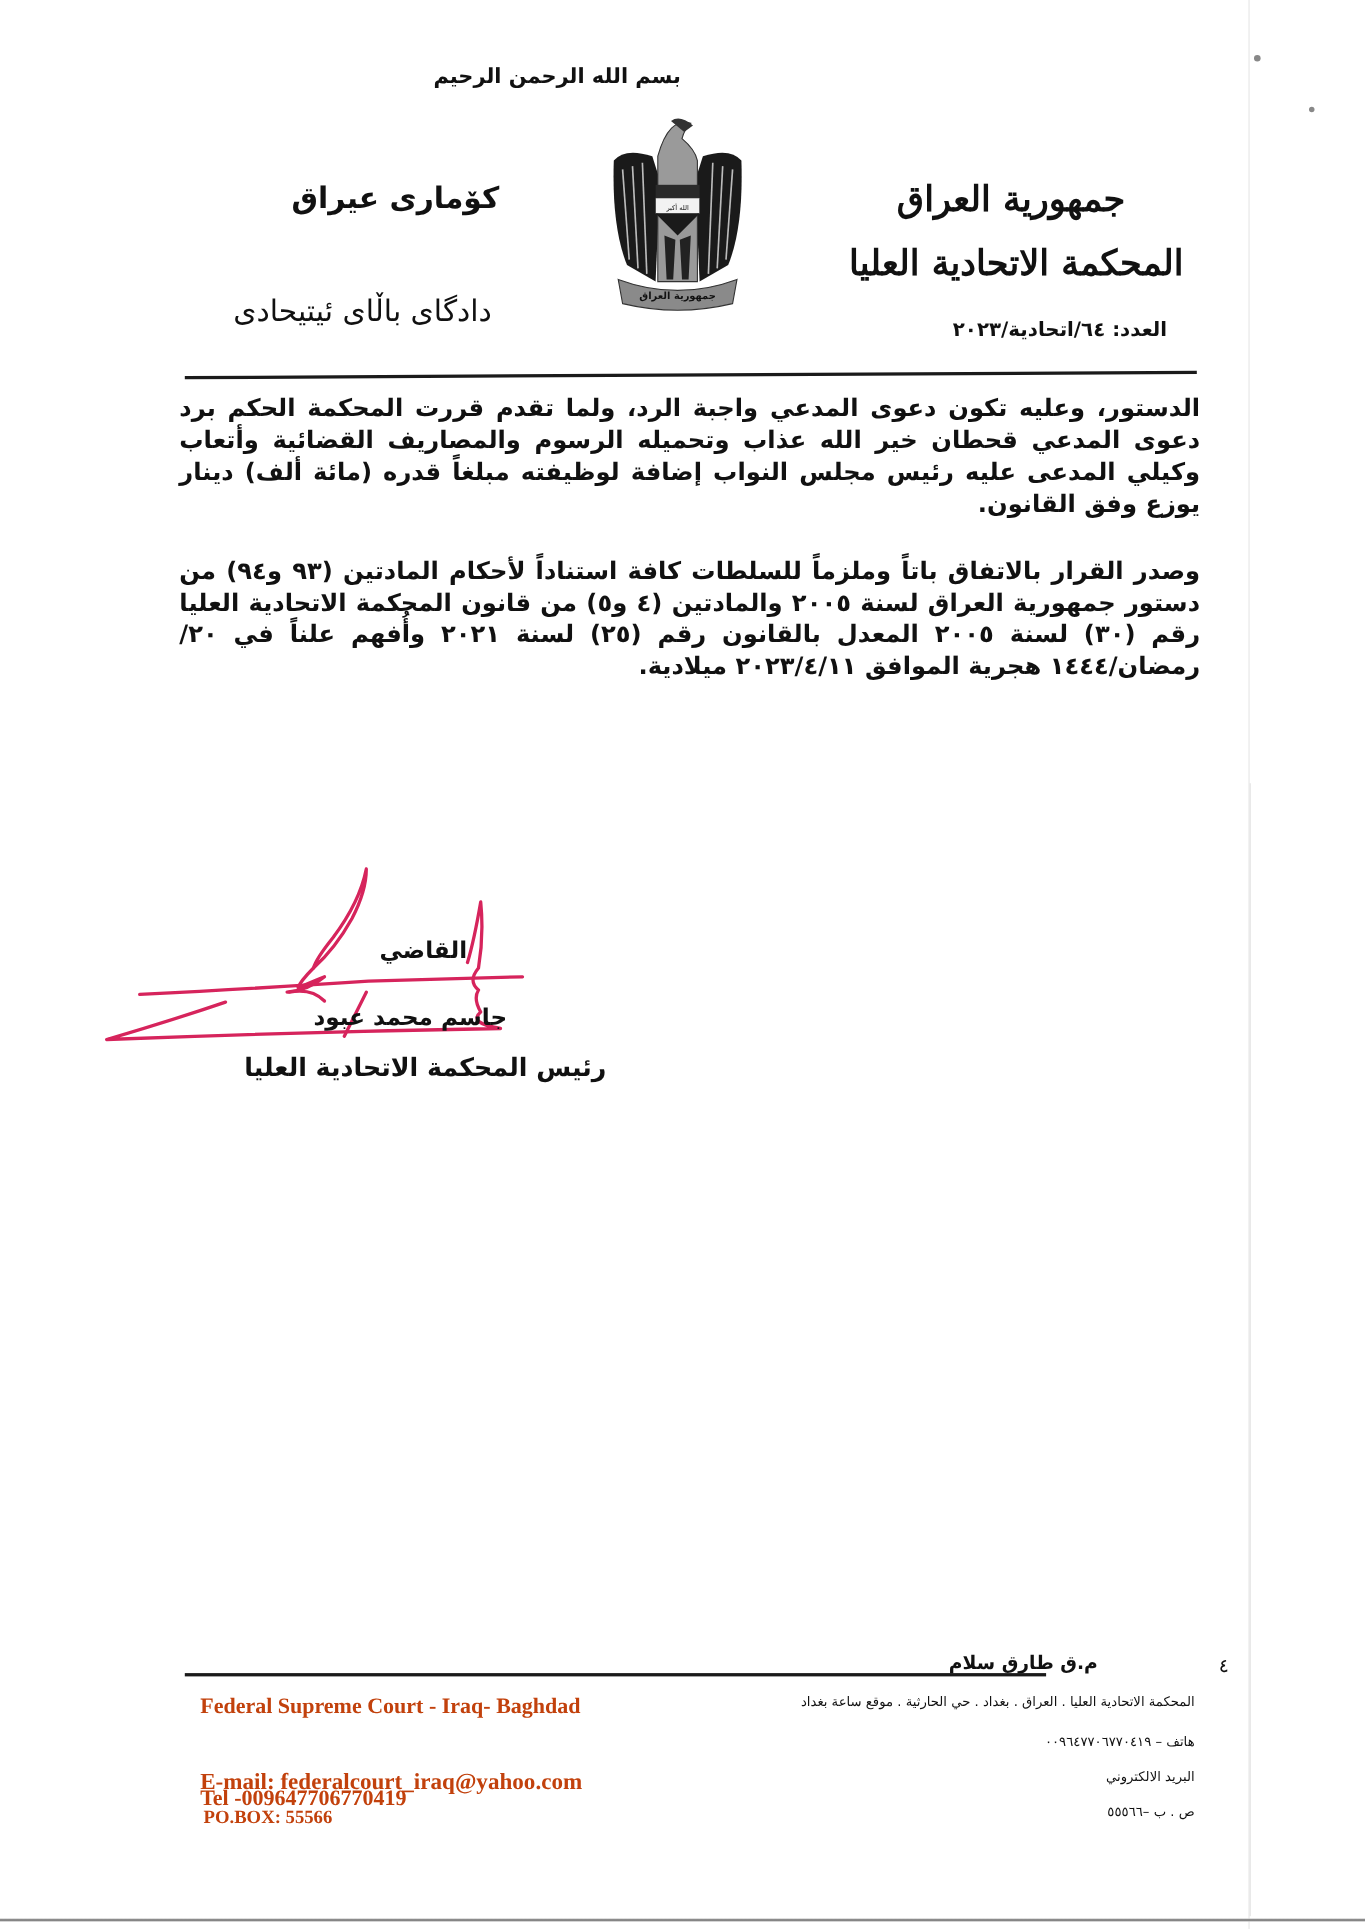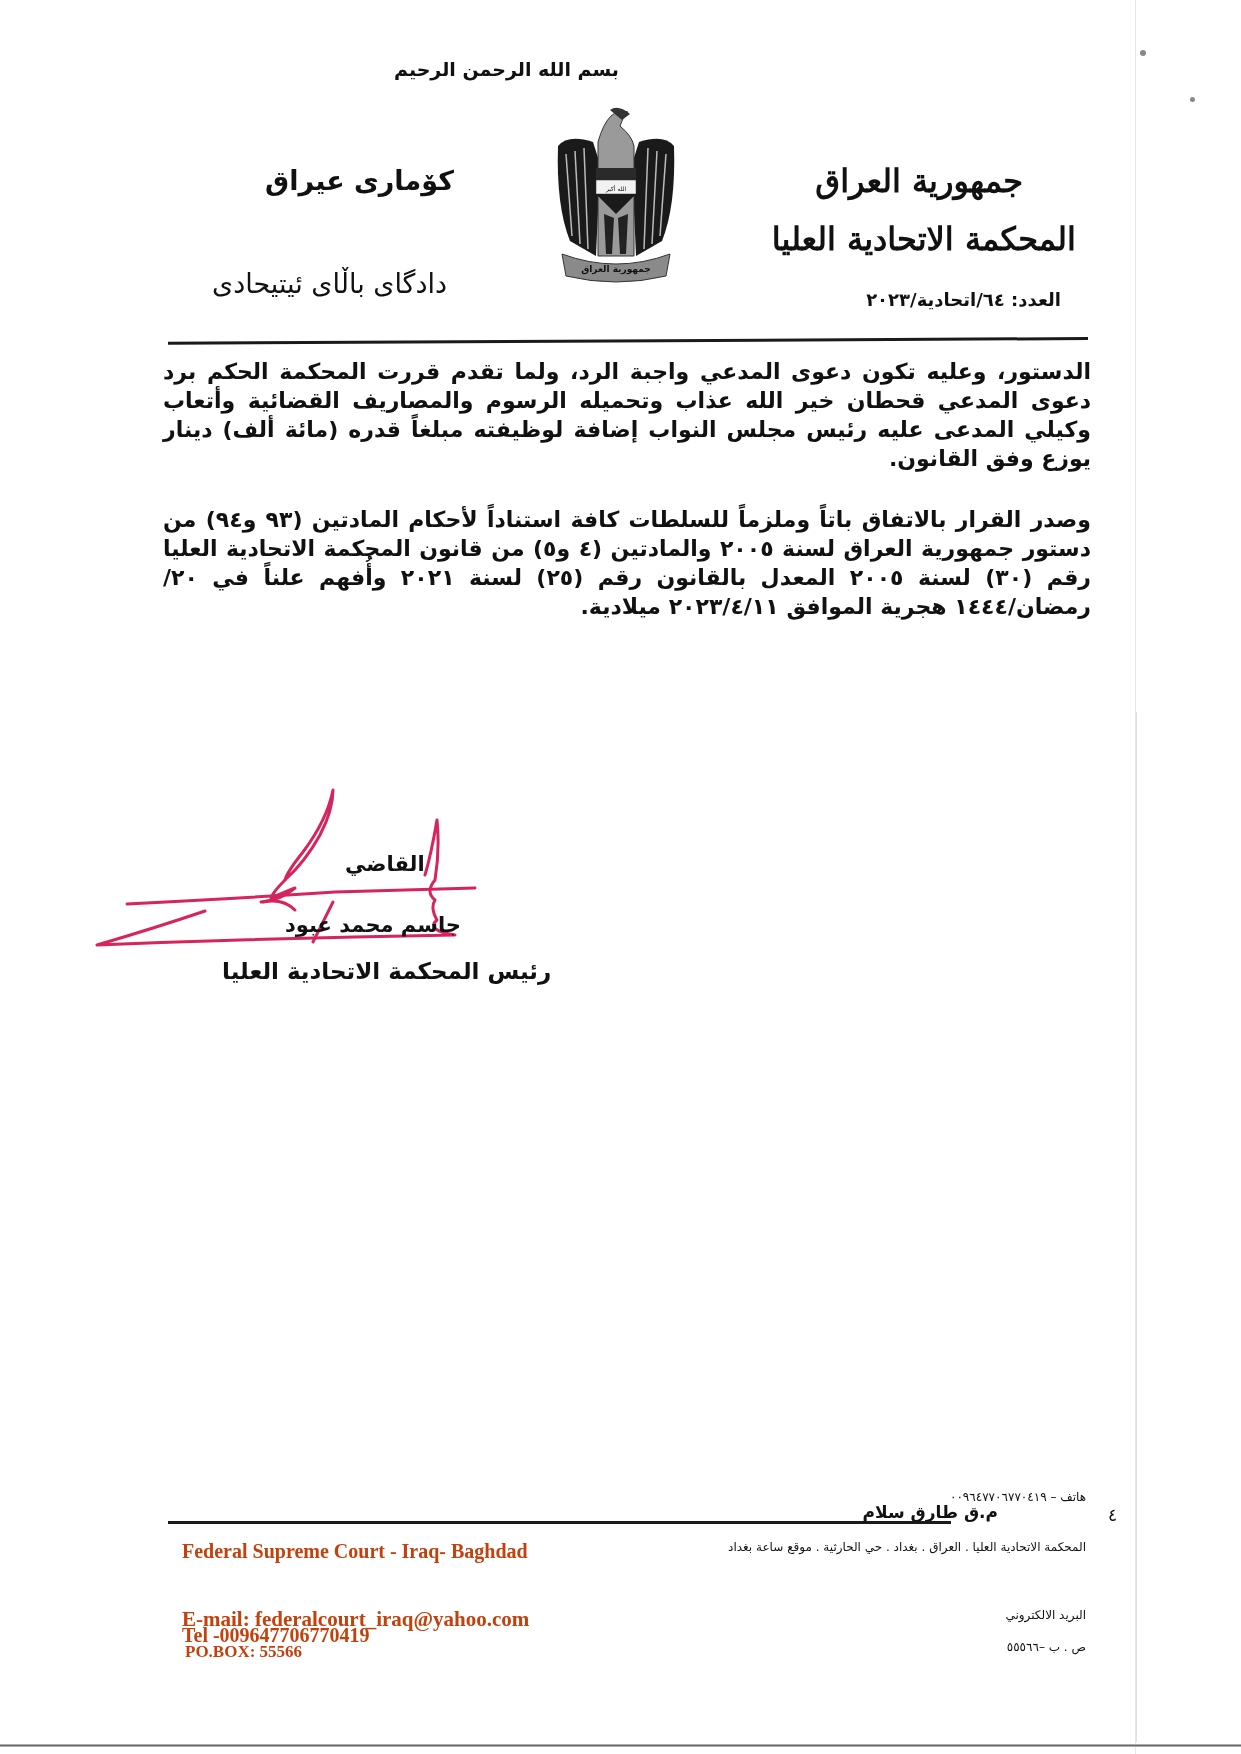--- a/index.html
+++ b/index.html
@@ -43,21 +43,21 @@
   .rule-footer { left:168px; top:1521px; width:783px; height:3px; background:#1a1a1a; }
   .page-num { left:1108px; top:1505px; font-size:17px; }
   .footer-author { right:243px; top:1502px; font-size:17px; font-weight:bold; }
   .en { font-family:"Liberation Serif","DejaVu Serif",serif; font-weight:bold; color:#c2410c; }
   .en-1 { left:182px; top:1540px; font-size:20px; }
   .en-2 { left:182px; top:1576px; font-size:20px;margin-top:48px; }
   .en-3 { left:182px; top:1607px; font-size:21px; }
   .en-4 { left:185px; top:1642px; font-size:17px; }
   .ar-foot { right:155px; font-size:12px; font-weight:normal; }
   .ar-f1 { top:1540px; }
-  .ar-f2 { top:1490px; }
+  .ar-f2 { top:1576px; }
   .ar-f3 { top:1608px;text-align:center; }
   .ar-f4 { top:1640px; }
 </style>
 </head>
 <body>
 
 <div class="abs scan-right-edge"></div>
 <div class="abs scan-inner-line"></div>
 <div class="abs scan-bottom-edge"></div>
 <div class="abs speck" style="left:1140px;top:50px;width:6px;height:6px;"></div>

